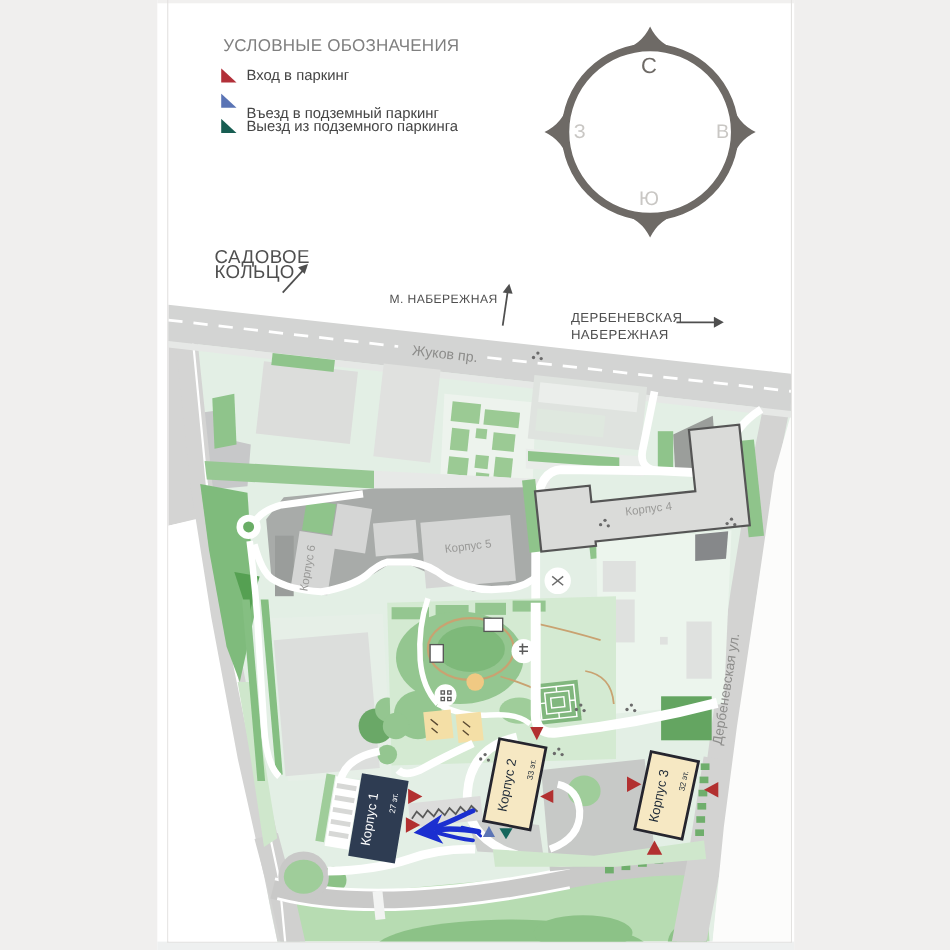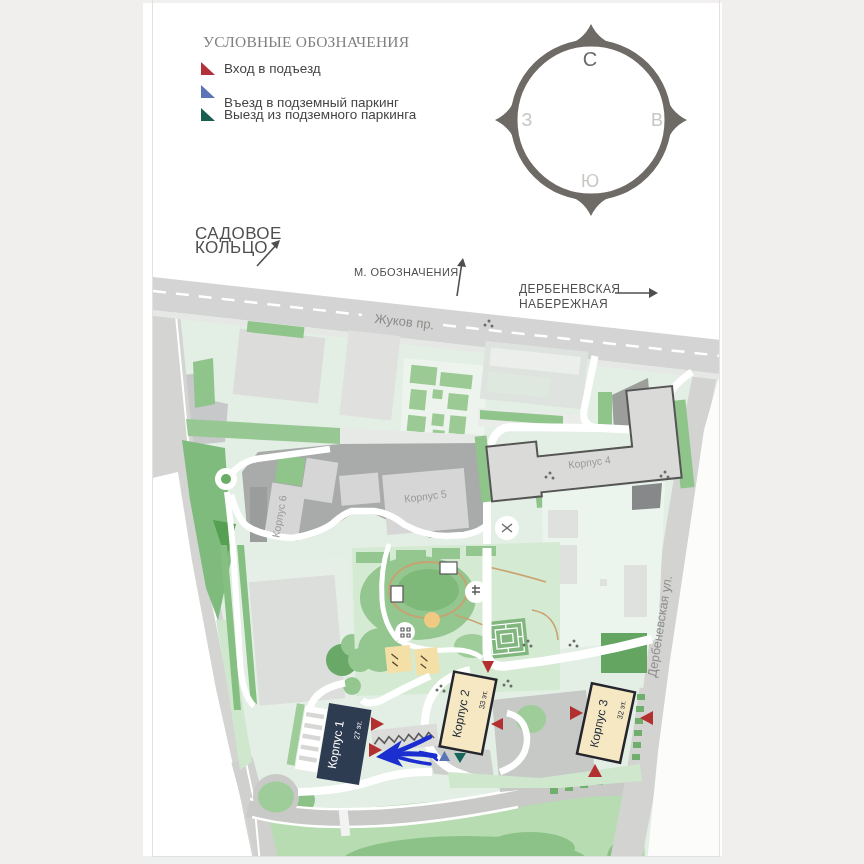--- a/index.html
+++ b/index.html
@@ -305,25 +305,25 @@
   </g>
 
   <text x="404" y="326" fill="#8d8d8b" font-size="13" text-anchor="middle" transform="rotate(6.4 404 326)">Жуков пр.</text>
   <text x="664" y="627" fill="#8d8d8b" font-size="12.5" text-anchor="middle" transform="rotate(-81 664 627)">Дербеневская ул.</text>
   <text x="283" y="517" fill="#9a9a98" font-size="10.5" text-anchor="middle" transform="rotate(-80 283 517)">Корпус 6</text>
   <text x="426" y="500" fill="#9a9a98" font-size="10.5" text-anchor="middle" transform="rotate(-7 426 500)">Корпус 5</text>
   <text x="590" y="466" fill="#9a9a98" font-size="10.5" text-anchor="middle" transform="rotate(-7 590 466)">Корпус 4</text>
 </g>
 </svg>
 
-<div class="abs" style="left:203px;top:33px;font-size:15.5px;letter-spacing:0.2px;color:#808080;font-family:Liberation Serif, serif;">УСЛОВНЫЕ ОБОЗНАЧЕНИЯ</div>
+<div class="abs" style="left:203px;top:33px;font-size:15.5px;letter-spacing:0.2px;color:#808080;">УСЛОВНЫЕ ОБОЗНАЧЕНИЯ</div>
 <svg class="abs" style="left:201px;top:62px;" width="15" height="14">
       <polygon points="0,0 0,13 14,13" fill="#b23039"></polygon>
     </svg>
-<div class="abs" style="left:224px;top:61px;font-size:13.5px;color:#454545;">Вход в подъезд</div>
+<div class="abs" style="left:224px;top:61px;font-size:13.5px;color:#454545;">Вход в паркинг</div>
 <svg class="abs" style="left:201px;top:85px;" width="15" height="14">
       <polygon points="0,0 0,13 14,13" fill="#5a74b5"></polygon>
     </svg>
 <div class="abs" style="left:224px;top:84px;font-size:13.5px;color:#454545;margin-top:11px;">Въезд в подземный паркинг</div>
 <svg class="abs" style="left:201px;top:108px;" width="15" height="14">
       <polygon points="0,0 0,13 14,13" fill="#175d52"></polygon>
     </svg>
 <div class="abs" style="left:224px;top:107px;font-size:13.5px;color:#454545;">Выезд из подземного паркинга</div>
 
 <svg class="abs" style="left:488px;top:17px;" width="206" height="206" viewBox="0 0 206 206">
@@ -340,21 +340,21 @@
     <text x="66" y="1" fill="#c9c7c4" font-size="18" text-anchor="middle" dominant-baseline="middle">В</text>
     <text x="-1" y="62" fill="#c9c7c4" font-size="18" text-anchor="middle" dominant-baseline="middle">Ю</text>
   </g>
 </svg>
 
 <div class="abs" style="left:195px;top:227px;font-size:17px;color:#4f4f4f;letter-spacing:0.4px;line-height:14px;">САДОВОЕ<br>КОЛЬЦО</div>
 <svg class="abs" style="left:252px;top:236px;" width="34" height="34">
       <line x1="5" y1="30" x2="26" y2="7" stroke="#4f4f4f" stroke-width="1.6"></line>
       <polygon points="28,4 19,7 25,13" fill="#4f4f4f"></polygon>
     </svg>
-<div class="abs" style="left:354px;top:266px;font-size:11px;color:#4f4f4f;letter-spacing:0.4px;">М. ОБОЗНАЧЕНИЯ</div>
+<div class="abs" style="left:354px;top:266px;font-size:11px;color:#4f4f4f;letter-spacing:0.4px;">М. НАБЕРЕЖНАЯ</div>
 <svg class="abs" style="left:448px;top:254px;" width="22" height="46">
       <line x1="9" y1="42" x2="14" y2="8" stroke="#4f4f4f" stroke-width="1.6"></line>
       <polygon points="15,4 9,12 18,13" fill="#4f4f4f"></polygon>
     </svg>
 <div class="abs" style="left:519px;top:282px;font-size:12px;color:#4f4f4f;letter-spacing:0.4px;line-height:15px;">ДЕРБЕНЕВСКАЯ<br>НАБЕРЕЖНАЯ</div>
 <svg class="abs" style="left:613px;top:285px;" width="50" height="16">
       <line x1="2" y1="8" x2="40" y2="8" stroke="#4f4f4f" stroke-width="1.6"></line>
       <polygon points="45,8 36,3 36,13" fill="#4f4f4f"></polygon>
     </svg>
 </div>

